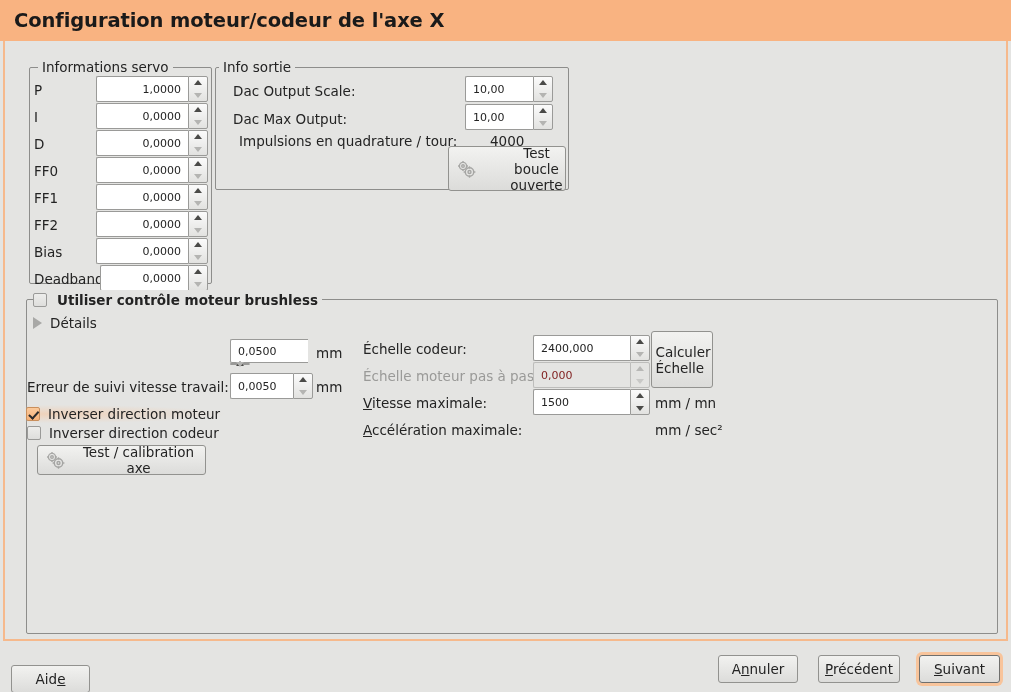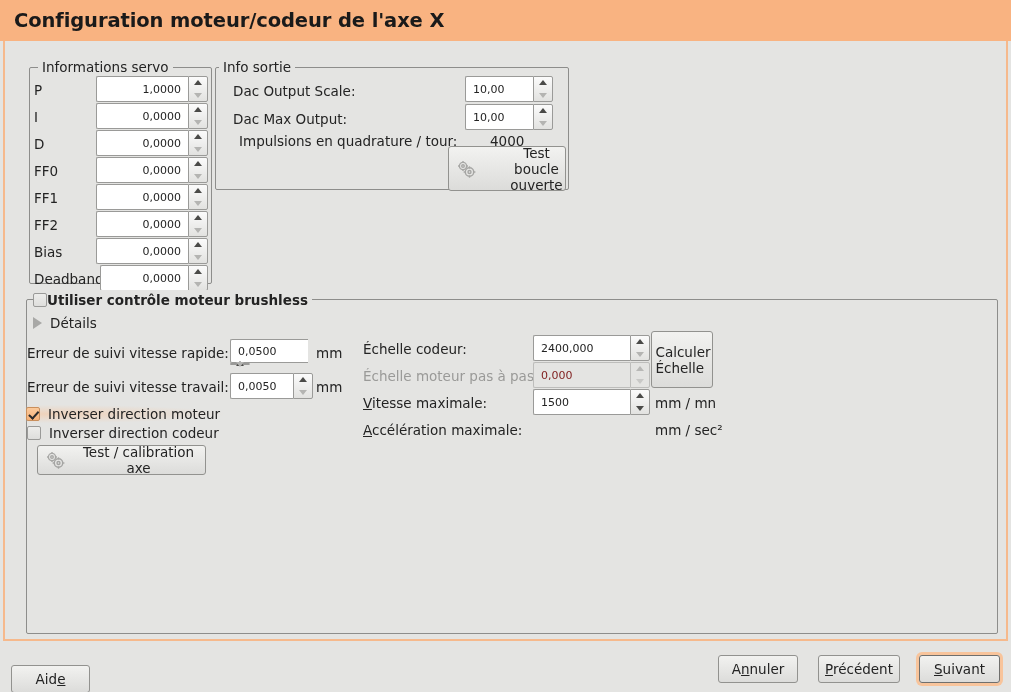--- a/index.html
+++ b/index.html
@@ -407,33 +407,32 @@
           </g>
         </svg>
       </span>
       <span class="lbl2" style="flex:1;">Test boucle
 ouverte</span>
     </div>
 
     <div class="groupbox" style="left:21px; top:249px; width:972px; height:344px;">
       <div class="gb-frame"></div>
       <div class="gb-title bold" style="left:7px; padding-left:0;">
-        <span class="cb-row" style="position:static; display:inline-flex; vertical-align:middle; gap:0;text-align:right;">
+        <span class="cb-row" style="position:static; display:inline-flex; vertical-align:middle; gap:10px;text-align:right;">
           <span class="cb"></span>
           <span style="font-weight:bold;">Utiliser contrôle moteur brushless</span>
         </span>
       </div>
     </div>
 
     <div class="expander" style="left:28px; top:274px;">
       <span class="tri"></span>
       <span>Détails</span>
     </div>
 
-    <div class="lbl" style="left:22px; top:304px;">Erreur de suivi vitesse rapide:</div>
     <div class="spin" style="left:225px; top:298px; width:78px;flex-direction:column;">
       <div class="field left">0,0500</div>
       <div class="btns">
           <div class="up"></div>
           <div class="dn"></div>
         </div>
     </div>
     <div class="unit" style="left:311px; top:304px;">mm</div>
 
     <div class="lbl" style="left:22px; top:338px;">Erreur de suivi vitesse travail:</div>

